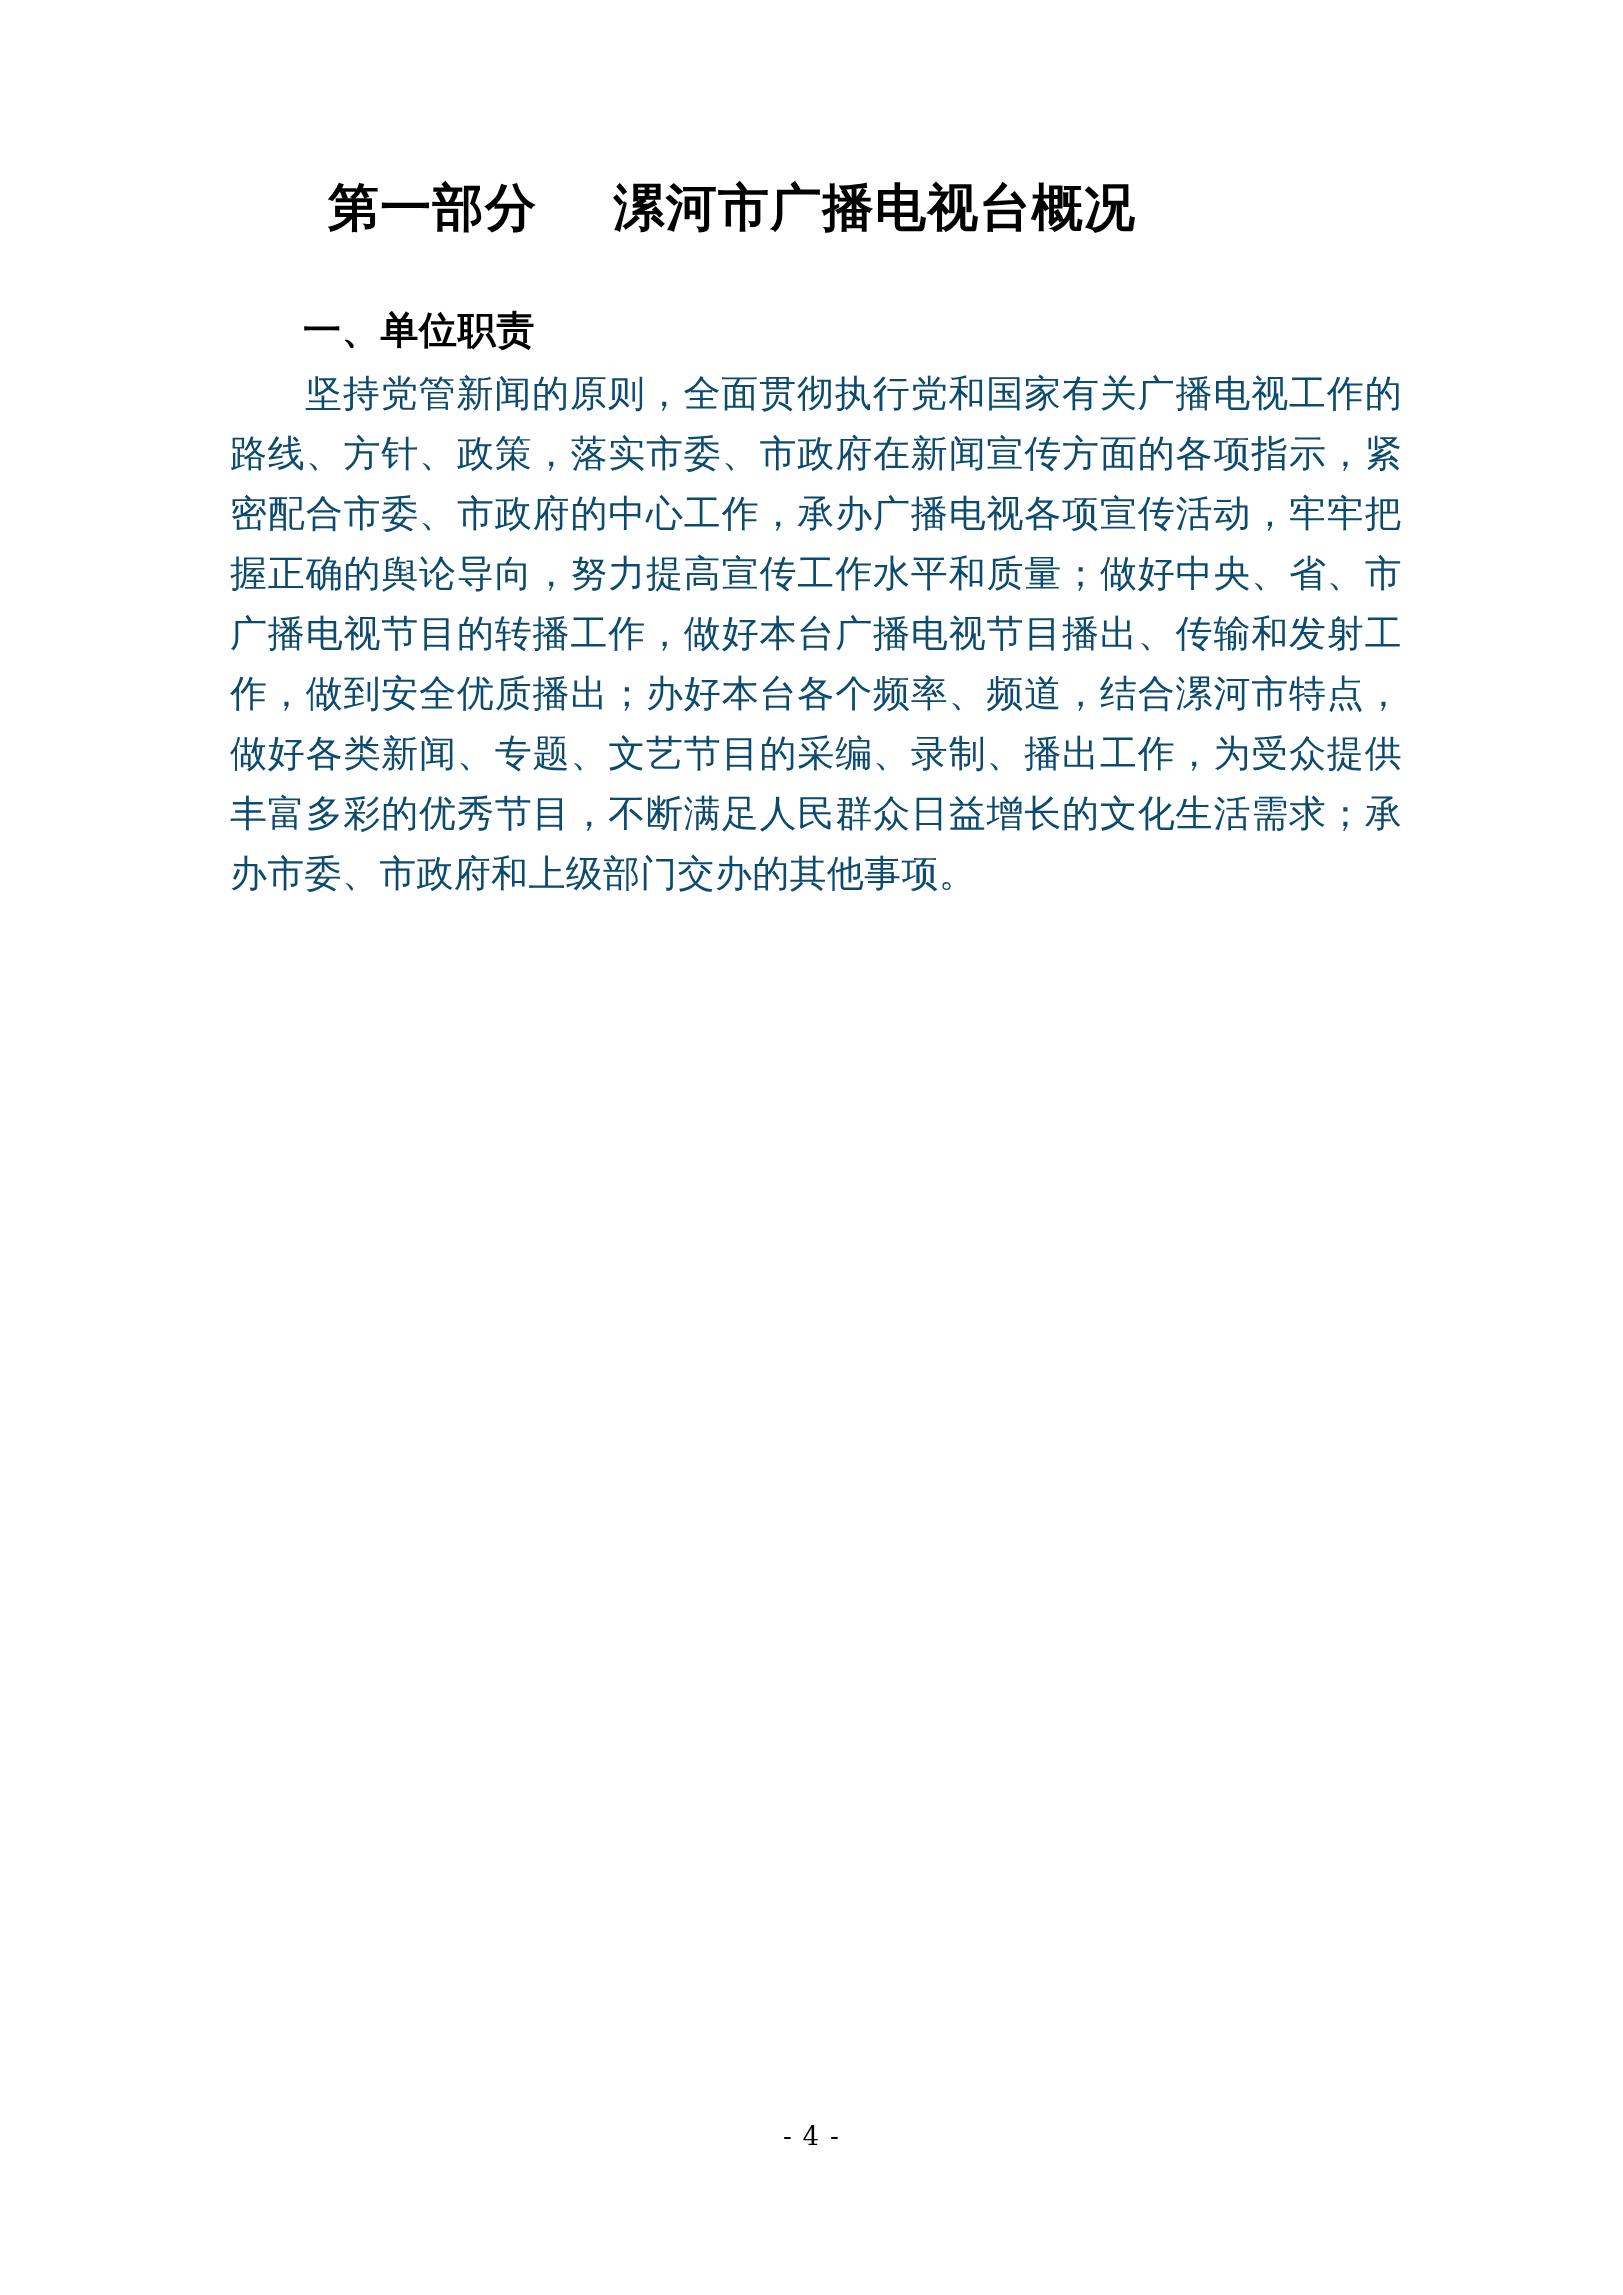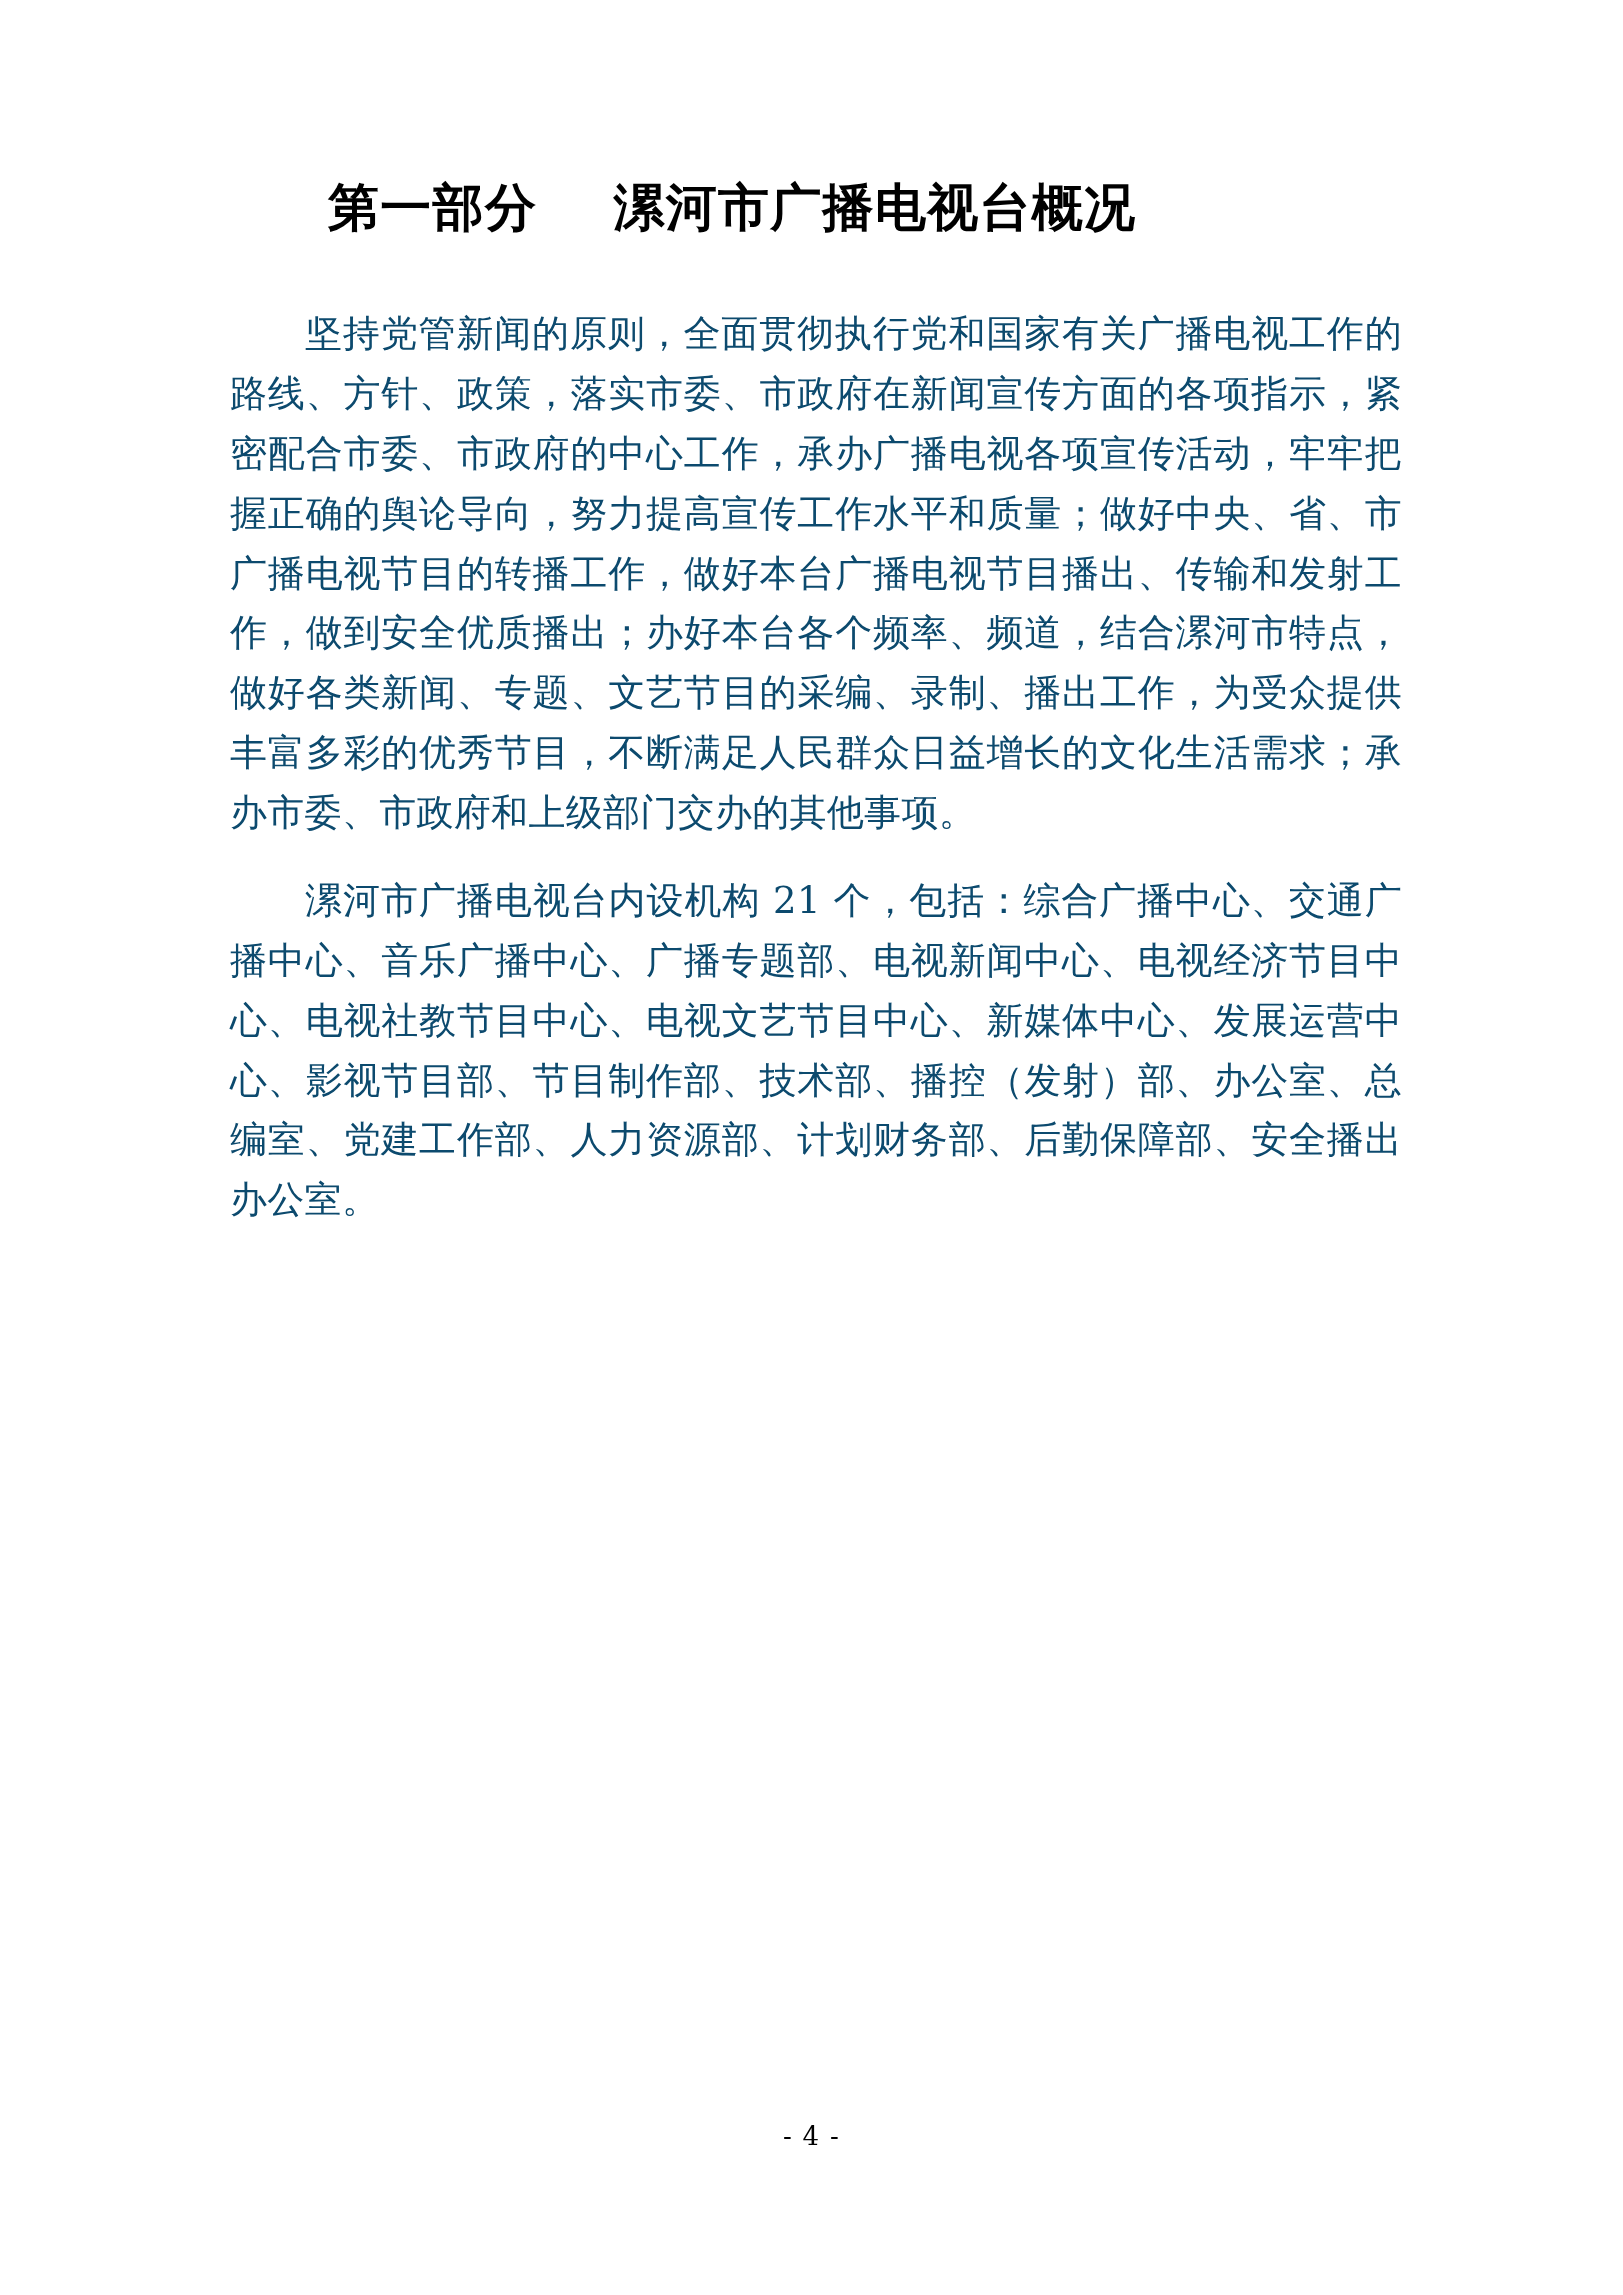--- a/index.html
+++ b/index.html
@@ -73,23 +73,23 @@
   }
 </style>
 </head>
 <body>
 
 <div class="page">
   <div class="content">
 
     <h1 class="doc-title">第一部分    漯河市广播电视台概况</h1>
 
+    <h2 class="section-heading">一、单位职责</h2>
 
     <p class="body-para">坚持党管新闻的原则，全面贯彻执行党和国家有关广播电视工作的路线、方针、政策，落实市委、市政府在新闻宣传方面的各项指示，紧密配合市委、市政府的中心工作，承办广播电视各项宣传活动，牢牢把握正确的舆论导向，努力提高宣传工作水平和质量；做好中央、省、市广播电视节目的转播工作，做好本台广播电视节目播出、传输和发射工作，做到安全优质播出；办好本台各个频率、频道，结合漯河市特点，做好各类新闻、专题、文艺节目的采编、录制、播出工作，为受众提供丰富多彩的优秀节目，不断满足人民群众日益增长的文化生活需求；承办市委、市政府和上级部门交办的其他事项。</p>
 
 
-    <p class="body-para">漯河市广播电视台内设机构 21 个，包括：综合广播中心、交通广播中心、音乐广播中心、广播专题部、电视新闻中心、电视经济节目中心、电视社教节目中心、电视文艺节目中心、新媒体中心、发展运营中心、影视节目部、节目制作部、技术部、播控（发射）部、办公室、总编室、党建工作部、人力资源部、计划财务部、后勤保障部、安全播出办公室。</p>
 
   </div>
 
   <div class="page-number">- 4 -</div>
 </div>
 
 
 </body></html>

